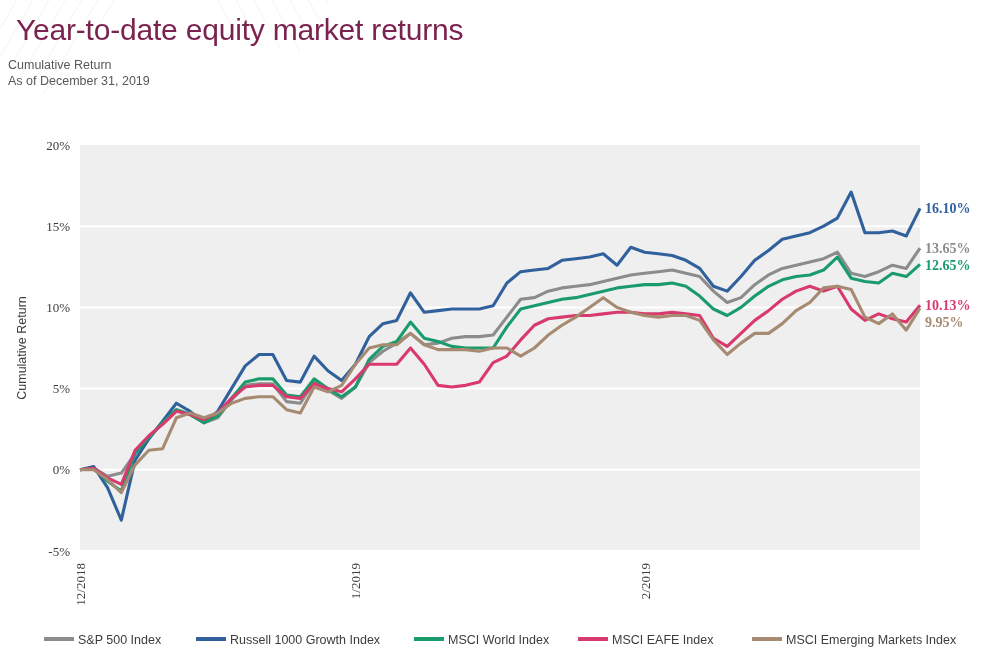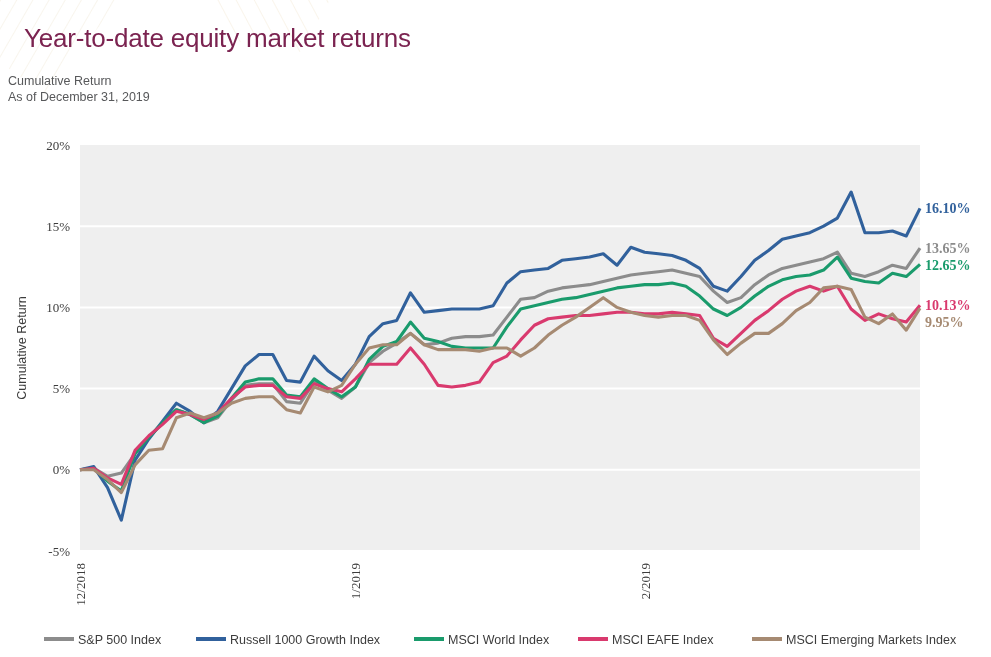--- a/index.html
+++ b/index.html
@@ -25,25 +25,25 @@
     opacity: 0.55;
   }
 
   
   #header {
     position: absolute;
     left: 8px; top: 0px;
     width: 970px;
   }
   #chart-title {
-    font-size: 26px;
+    font-size: 30px;
     font-weight: normal;
     color: #7b2350;
     letter-spacing: -0.2px;
-    margin: 16px;
+    margin: 8px;
     padding: 2px 0 0 0;
     line-height: 40px;
     white-space: nowrap;
   }
   #subtitle-block {
     margin-top: 5px;
     font-size: 12.5px;
     line-height: 15.5px;
     color: #57585a;
   }

